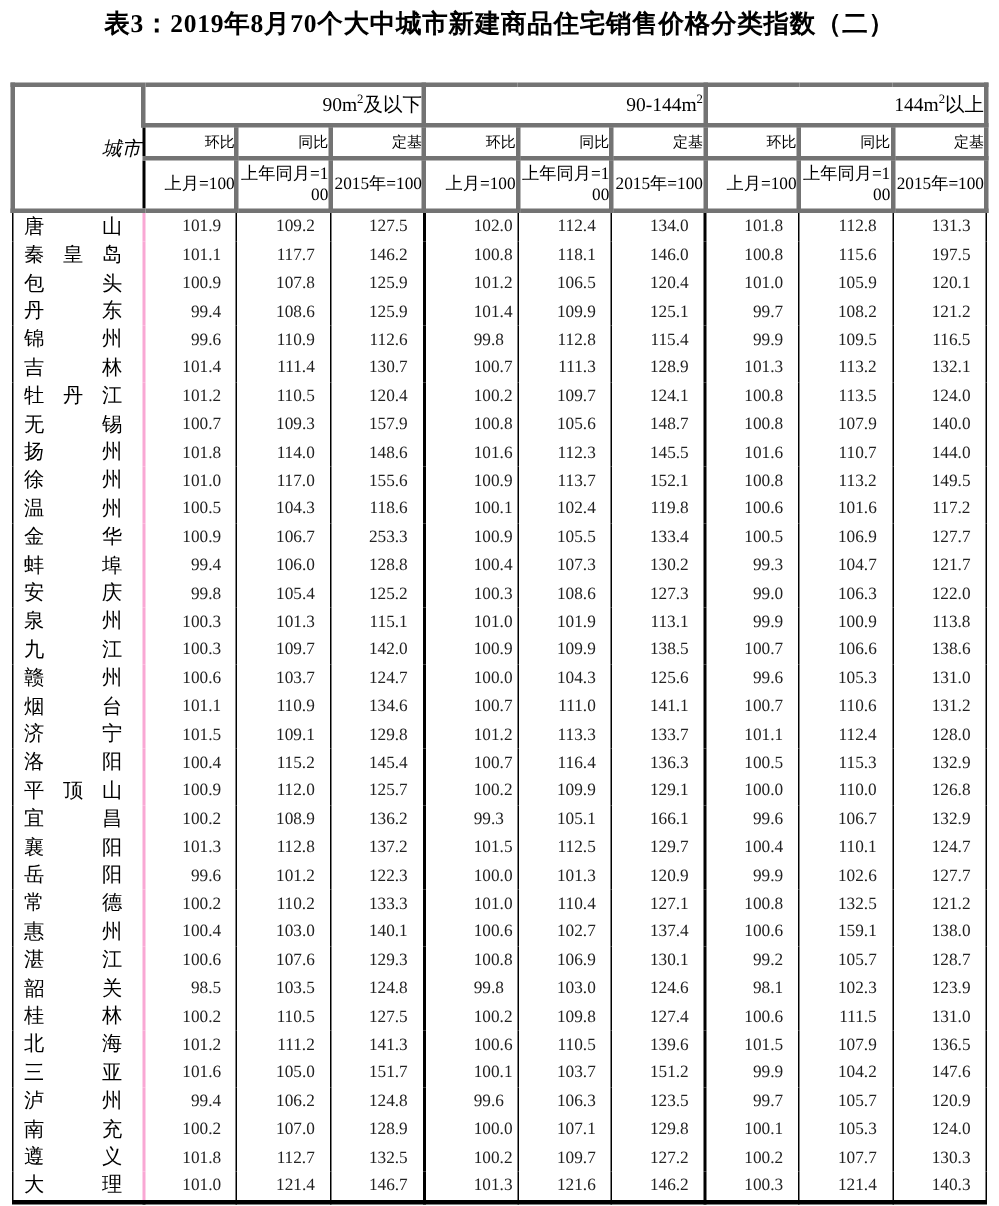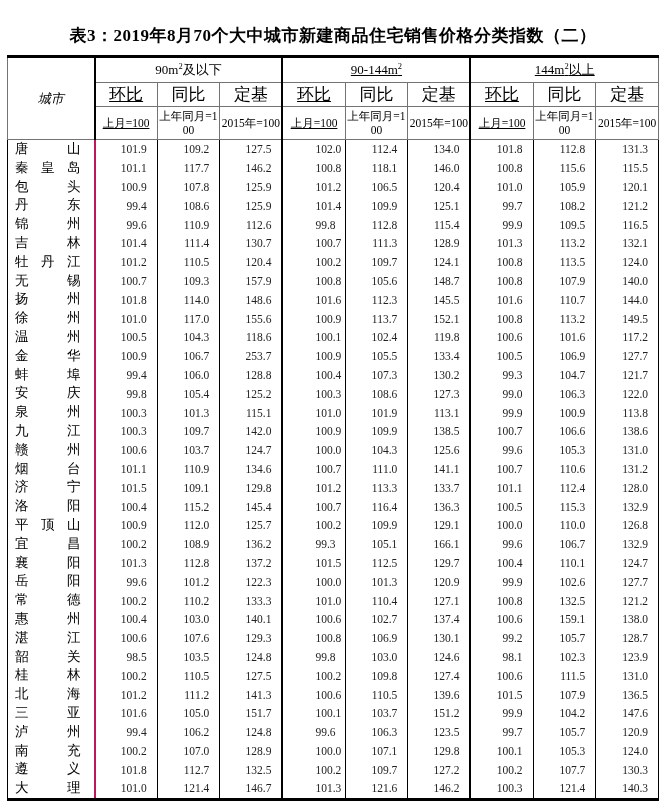--- a/index.html
+++ b/index.html
@@ -7,21 +7,21 @@
     position: relative;
     width: 666px;
     height: 804px;
     background: #ffffff;
     overflow: hidden;
     font-family: "Liberation Serif", "DejaVu Serif", serif;
     color: #000;
   }
   .title {
     position: absolute;
-    top: 24px;
+    top: 4px;
     left: 0;
     width: 666px;
     text-align: center;
     font-size: 17px;
     font-weight: bold;
     letter-spacing: 0.5px;
     color: #000;
   }
   table.idx {
     position: absolute;
@@ -30,50 +30,50 @@
     width: 652px;
     border-collapse: collapse;
     table-layout: fixed;
     border-top: 3px solid #000;
     border-bottom: 3px solid #000;
     border-left: 1px solid #000;
     border-right: 1px solid #000;
   }
   col.c-city { width: 87px; }
   thead th {
-    border: 1px solid #737373;
+    border: 3px solid #737373;
     font-weight: normal;
     padding: 0 0;
-    text-align: center;
+    text-align: right;
     vertical-align: middle;
     color: #000;
   }
   tr.h1 th { height: 24px; font-size: 13px; }
-  tr.h2 th { height: 19px; font-size: 17px; }
+  tr.h2 th { height: 19px; font-size: 10px; }
   tr.h3 th {
     height: 32px;
     font-size: 11.5px;
     line-height: 1.25;
     word-break: break-all;
   }
   th.city-h { font-size: 14px; border-right: 2px solid #000; font-style: italic; }
-  .gs { border-left: 2px solid #000 !important; text-decoration: underline; }
+  .gs { border-left: 2px solid #000 !important; }
   sup.sq { font-size: 8.5px; vertical-align: super; line-height: 0; }
   tbody td {
     height: 18.8px;
     padding: 0;
     border-left: 1px solid #000;
     border-right: 1px solid #000;
     border-top: none;
     border-bottom: none;
     vertical-align: middle;
     overflow: hidden;
   }
   tbody td.city {
-    border-right: 2px solid #be185d;
+    border-right: 2px solid #f9a8d4;
     font-size: 13.5px;
     color: #000;
   }
   tbody td.city .cjust {
     display: block;
     margin: 0 13px 0 7px;
     text-align: justify;
     text-align-last: justify;
     line-height: 18.8px;
     white-space: nowrap;
@@ -159,21 +159,21 @@
             <span class="cjust">秦皇岛</span>
           </td>
     <td class="num">101.1</td>
     <td class="num">117.7</td>
     <td class="num">146.2</td>
     <td class="num">100.8</td>
     <td class="num">118.1</td>
     <td class="num">146.0</td>
     <td class="num">100.8</td>
     <td class="num">115.6</td>
-    <td class="num">115.5</td>
+    <td class="num">197.5</td>
   </tr>
         <tr>
     <td class="city">
             <span class="cjust">包头</span>
           </td>
     <td class="num">100.9</td>
     <td class="num">107.8</td>
     <td class="num">125.9</td>
     <td class="num">101.2</td>
     <td class="num">106.5</td>
@@ -293,21 +293,21 @@
     <td class="num">100.6</td>
     <td class="num">101.6</td>
     <td class="num">117.2</td>
   </tr>
         <tr>
     <td class="city">
             <span class="cjust">金华</span>
           </td>
     <td class="num">100.9</td>
     <td class="num">106.7</td>
-    <td class="num">253.7</td>
+    <td class="num">253.3</td>
     <td class="num">100.9</td>
     <td class="num">105.5</td>
     <td class="num">133.4</td>
     <td class="num">100.5</td>
     <td class="num">106.9</td>
     <td class="num">127.7</td>
   </tr>
         <tr>
     <td class="city">
             <span class="cjust">蚌埠</span>

